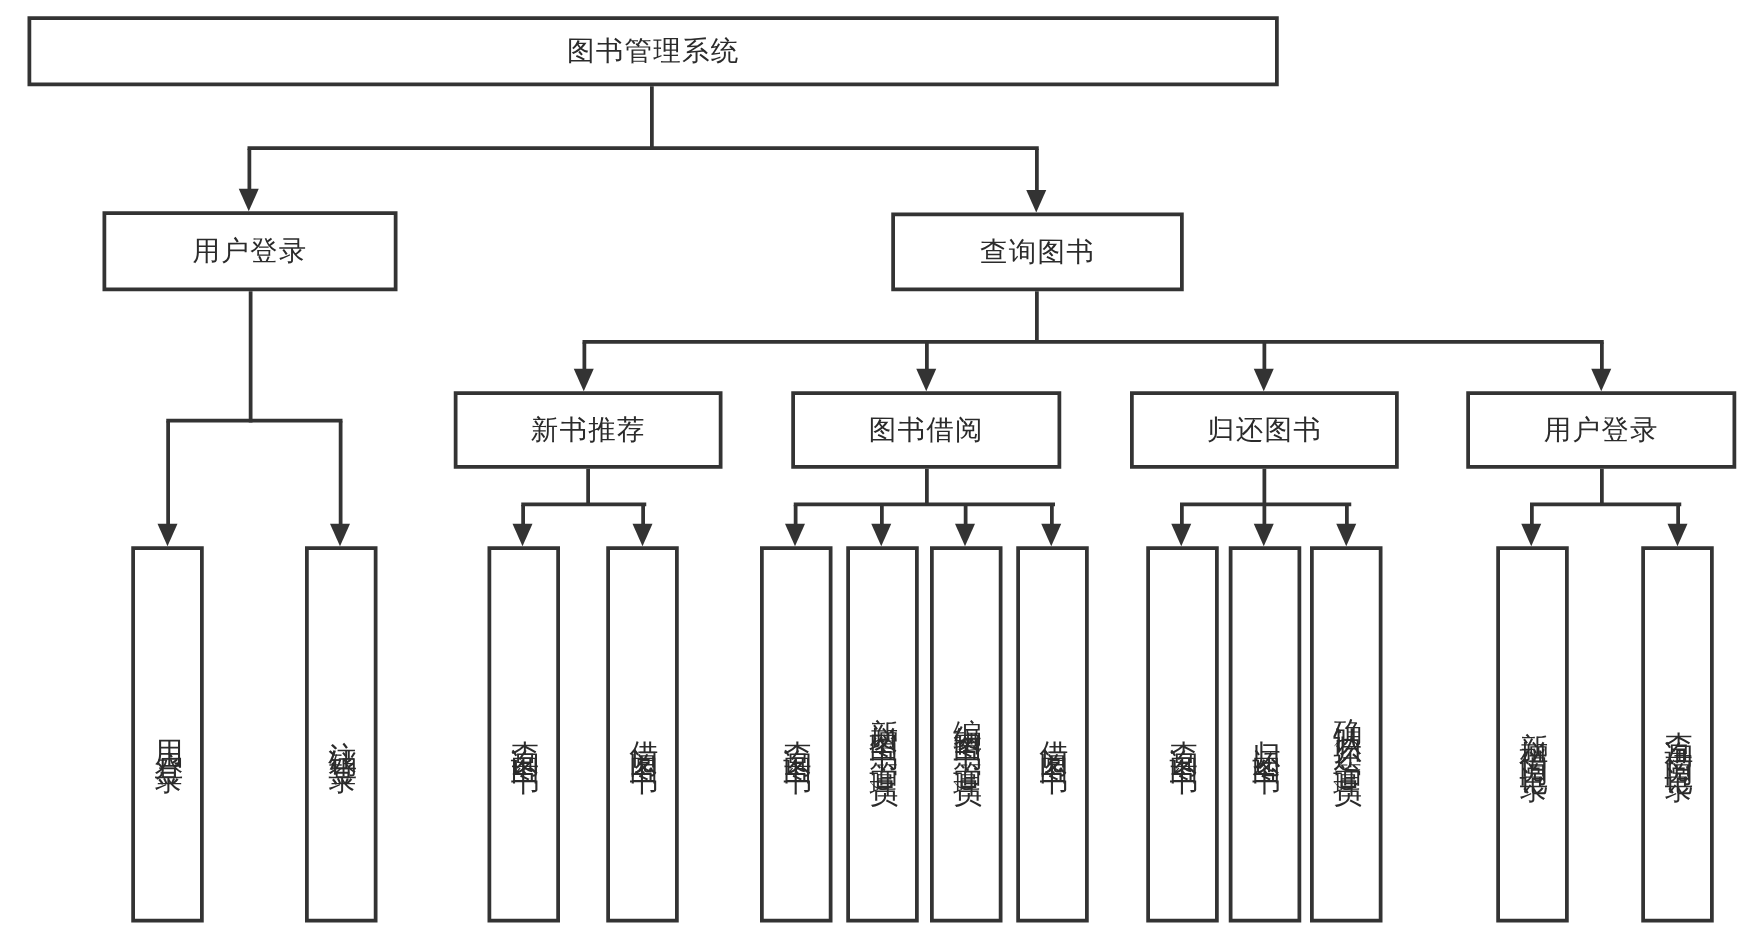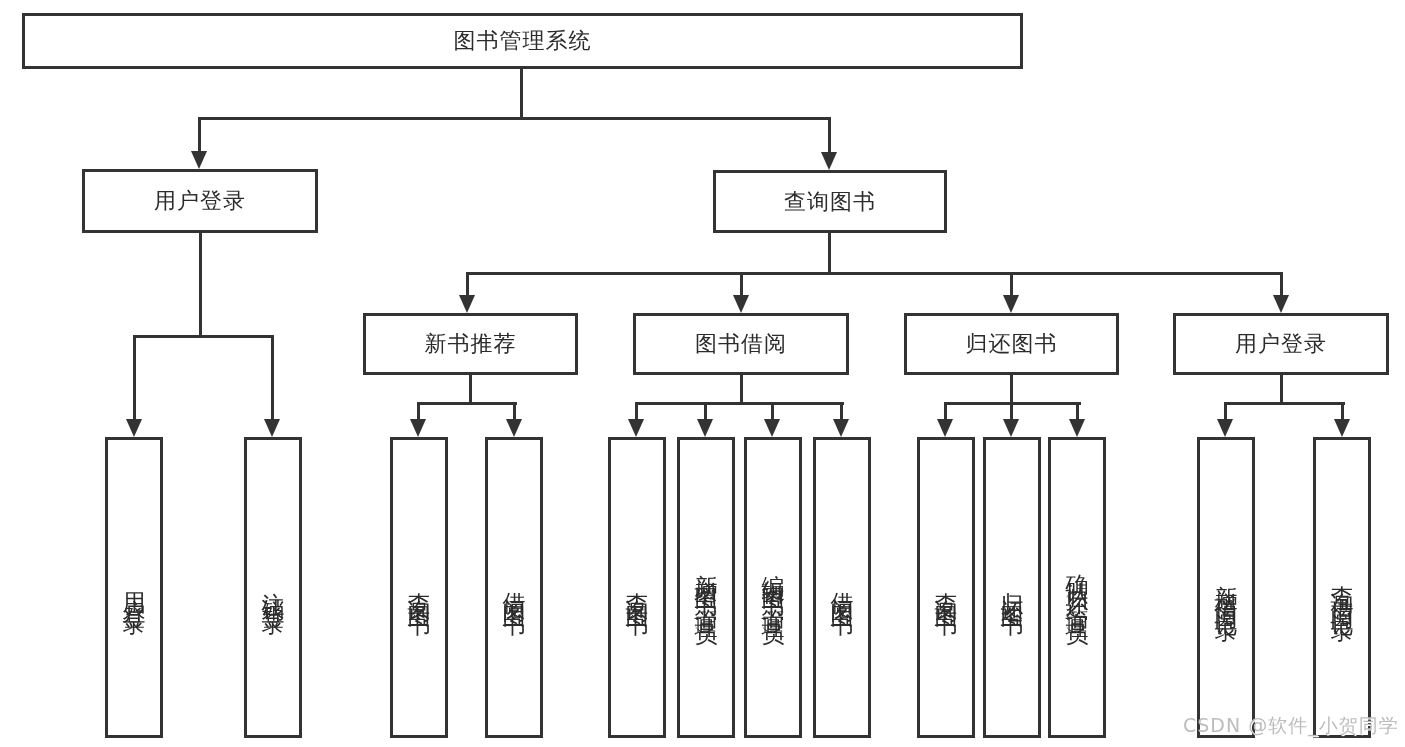--- a/index.html
+++ b/index.html
@@ -187,15 +187,14 @@
     <span>确认归还（管理员）</span>
   </div>
 
   <div class="vbox" style="left:1197px;">
     <span>新增借阅记录</span>
   </div>
   <div class="vbox" style="left:1313px;">
     <span>查询借阅记录</span>
   </div>
 
-  <div class="watermark">CSDN @软件_小贺同学</div>
 
 </div>
 
 </body></html>

